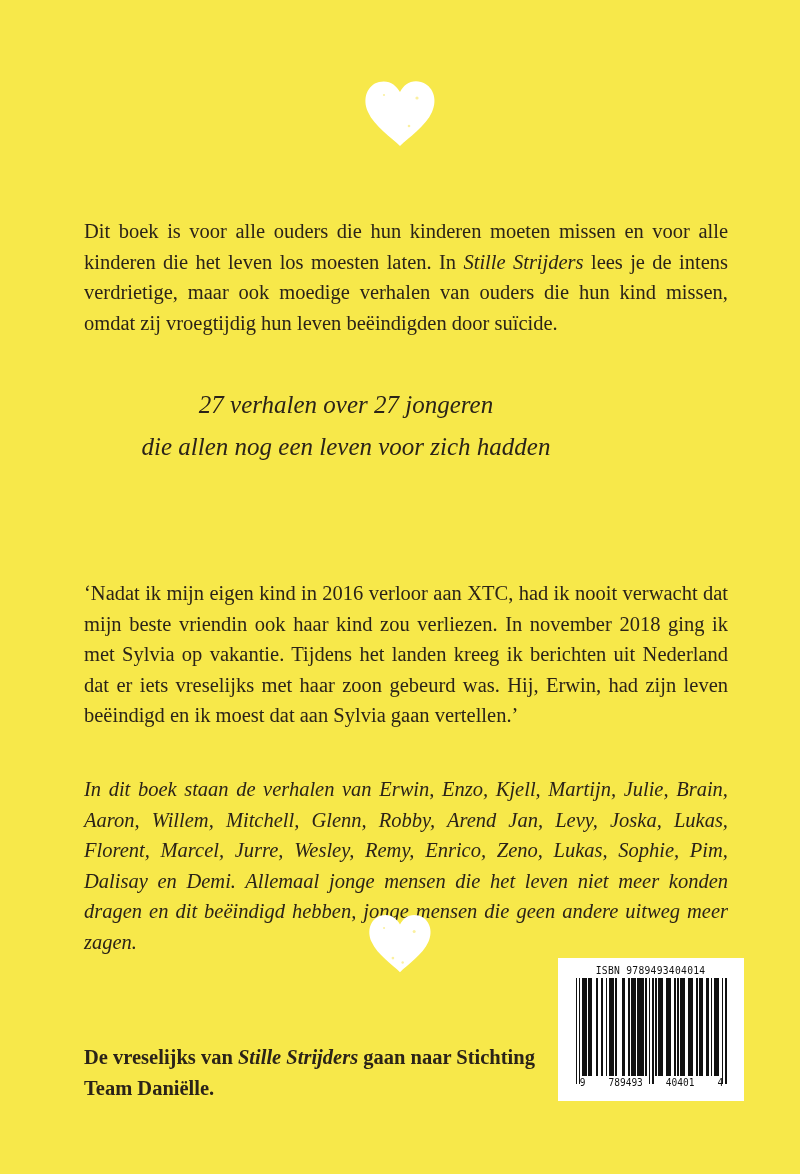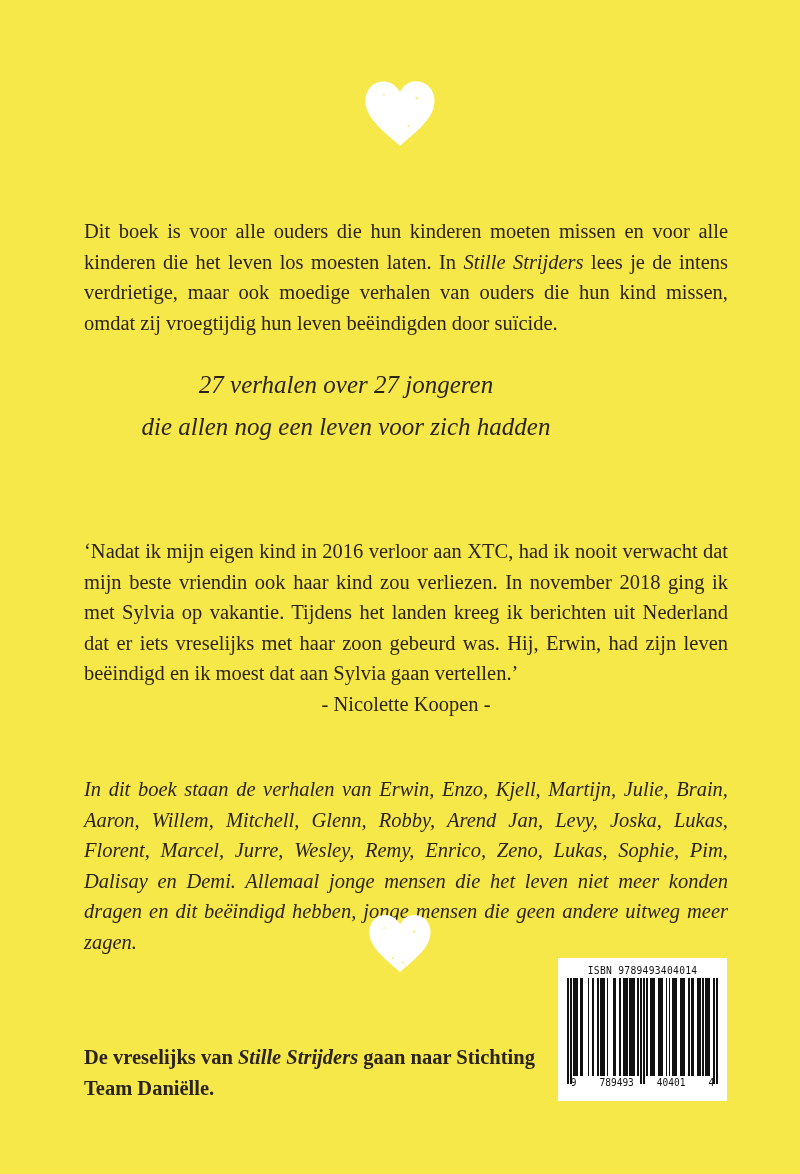--- a/index.html
+++ b/index.html
@@ -50,21 +50,21 @@
   }
   .para:last-child { text-align-last: left; margin-top: 42px; }
 
   .intro { top: 174px; }
   .intro .para { text-align-last: left; }
 
   .tagline {
     position: absolute;
     left: 0;
     width: 692px;
-    top: 364px;
+    top: 384px;
     text-align: center;
     font-style: italic;
     font-size: 25px;
     line-height: 42px;
     color: #2b2318;
   }
 
   .quote { top: 536px; }
   .quote .para { text-align-last: left; }
 
@@ -89,21 +89,21 @@
     line-height: 31px;
     color: #2b2318;
   }
   .footer i { font-style: italic; }
 
   
   .barcode-box {
     position: absolute;
     left: 558px;
     top: 958px;
-    width: 169px;
+    width: 186px;
     height: 143px;
     background: #ffffff;
     box-sizing: border-box;
     padding: 6px 9px 4px 9px;
     display: flex;
     flex-direction: column;
     align-items: center;
   }
   .barcode-isbn {
     font-family: "DejaVu Sans Mono", "Liberation Mono", monospace;
@@ -155,21 +155,20 @@
     <p class="para"><span>Dit boek is voor alle ouders die hun kinderen moeten missen en voor alle kinderen die het leven los moesten laten. In </span><i>Stille Strijders</i><span> lees je de intens verdrietige, maar ook moedige verhalen van ouders die hun kind missen, omdat zij vroegtijdig hun leven beëindigden door suïcide.</span></p>
   </div>
 
   <div class="tagline">
     <div>27 verhalen over 27 jongeren</div>
     <div>die allen nog een leven voor zich hadden</div>
   </div>
 
   <div class="textcol quote">
     <p class="para">‘Nadat ik mijn eigen kind in 2016 verloor aan XTC, had ik nooit verwacht dat mijn beste vriendin ook haar kind zou verliezen. In november 2018 ging ik met Sylvia op vakantie. Tijdens het landen kreeg ik berichten uit Nederland dat er iets vreselijks met haar zoon gebeurd was. Hij, Erwin, had zijn leven beëindigd en ik moest dat aan Sylvia gaan vertellen.’</p>
-    <p class="attribution">- Nicolette Koopen -</p>
   </div>
 
   <div class="textcol names">
     <p class="para">In dit boek staan de verhalen van Erwin, Enzo, Kjell, Martijn, Julie, Brain, Aaron, Willem, Mitchell, Glenn, Robby, Arend Jan, Levy, Joska, Lukas, Florent, Marcel, Jurre, Wesley, Remy, Enrico, Zeno, Lukas, Sophie, Pim, Dalisay en Demi. Allemaal jonge mensen die het leven niet meer konden dragen en dit beëindigd hebben, jonge mensen die geen andere uitweg meer zagen.</p>
   </div>
 
   <div class="heart-wrap heart-bottom">
     <svg class="heart-svg" width="72" height="62" viewBox="0 0 76 70">
       <path d="M38 68 C 30 60, 12 48, 6 34 C 0 21, 5 7, 17 4 C 27 1.5, 34 7, 38 14 C 42 6.5, 49 1.5, 59 4 C 71 7.5, 76 21, 70 34 C 64 48, 46 60, 38 68 Z" fill="#ffffff"></path>
       <circle cx="54" cy="22" r="1.7" fill="#fbf0a0"></circle>

